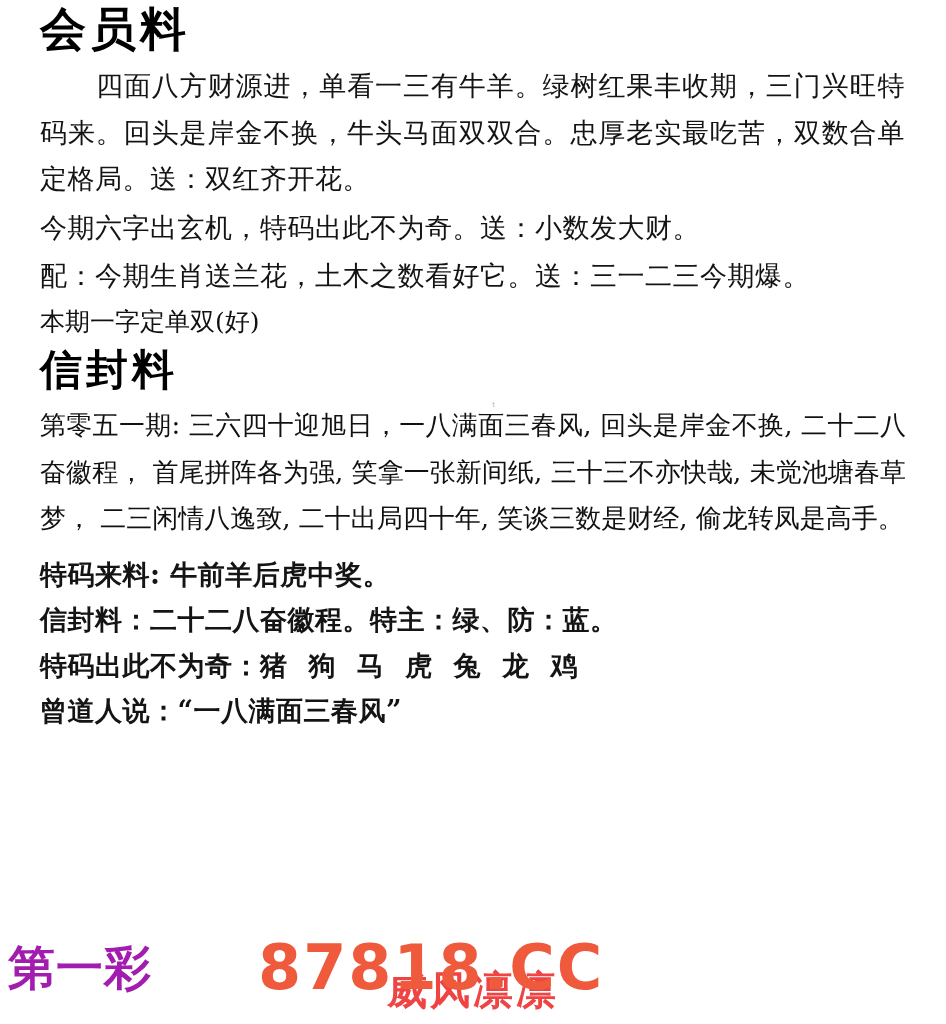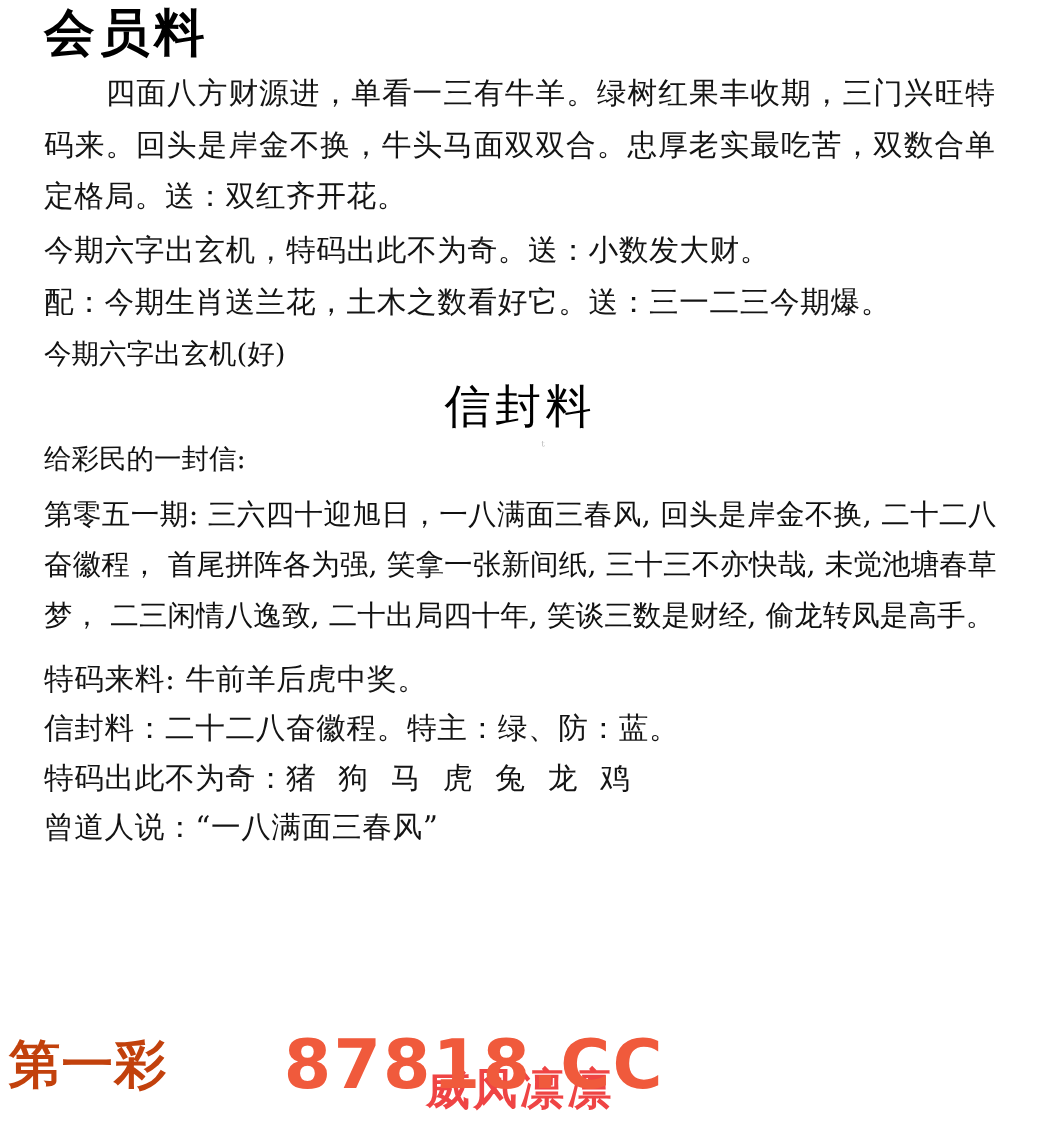--- a/index.html
+++ b/index.html
@@ -26,43 +26,43 @@
     text-align: left;
     font-family: "DejaVu Sans", "Liberation Sans", sans-serif;
     font-weight: bold;
     font-size: 46px;
     letter-spacing: 4px;
     color: #000000;
     margin: 2px 0 0 0;
     line-height: 1.2;
   }
   .title-2 {
-    text-align: center;
     font-family: "DejaVu Sans", "Liberation Sans", sans-serif;
-    font-weight: normal;
+    font-weight: bold;
     font-size: 42px;
     letter-spacing: 4px;
     color: #000000;
     margin: 0;
     line-height: 1.25;
   }
   .para {
     font-size: 27px;
     line-height: 1.72;
     text-align: justify;
     text-justify: inter-ideograph;
     margin: 0 1px 2px 0;
     color: #141414;
     letter-spacing: 0.5px;
   }
   .para.indent {
     text-indent: 56px;
   }
   .para.tight {
     line-height: 1.6;
+    font-weight: bold;
   }
   .small-line {
     font-size: 25px;
     line-height: 1.7;
     margin: 0;
   }
   .letter-body {
     font-size: 26px;
     line-height: 1.78;
     text-align: justify;
@@ -84,21 +84,21 @@
     height: 70px;
     pointer-events: none;
   }
   .wm-left {
     position: absolute;
     left: 8px;
     bottom: 4px;
     font-family: "DejaVu Sans", "Liberation Sans", sans-serif;
     font-weight: bold;
     font-size: 47px;
-    color: #c2410c;
+    color: #a21caf;
     letter-spacing: 1px;
     white-space: nowrap;
   }
   .wm-right {
     position: absolute;
     left: 258px;
     bottom: 0px;
     font-family: "DejaVu Sans", "Liberation Sans", sans-serif;
     font-weight: bold;
     font-size: 62px;
@@ -137,27 +137,26 @@
   <h1 class="title">会员料</h1>
 
   <div class="gap-sm"></div>
 
   <p class="para indent">四面八方财源进，单看一三有牛羊。绿树红果丰收期，三门兴旺特码来。回头是岸金不换，牛头马面双双合。忠厚老实最吃苦，双数合单定格局。送：双红齐开花。</p>
 
   <p class="para">今期六字出玄机，特码出此不为奇。送：小数发大财。</p>
 
   <p class="para">配：今期生肖送兰花，土木之数看好它。送：三一二三今期爆。</p>
 
-  <p class="small-line">今期六字出玄机(好)</p>
+  <p class="small-line">本期一字定单双(好)</p>
 
   <div class="faint-mark">ᵗ</div>
 
   <h2 class="title-2">信封料</h2>
 
-  <p class="small-line">给彩民的一封信:</p>
 
   <div class="gap-sm"></div>
 
   <p class="letter-body indent-lg">第零五一期: 三六四十迎旭日，一八满面三春风, 回头是岸金不换, 二十二八奋徽程， 首尾拼阵各为强, 笑拿一张新间纸, 三十三不亦快哉, 未觉池塘春草梦， 二三闲情八逸致, 二十出局四十年, 笑谈三数是财经, 偷龙转凤是高手。</p>
 
   <div class="gap-md"></div>
 
   <p class="para tight">特码来料: 牛前羊后虎中奖。</p>
 
   <p class="para tight">信封料：二十二八奋徽程。特主：绿、防：蓝。</p>

